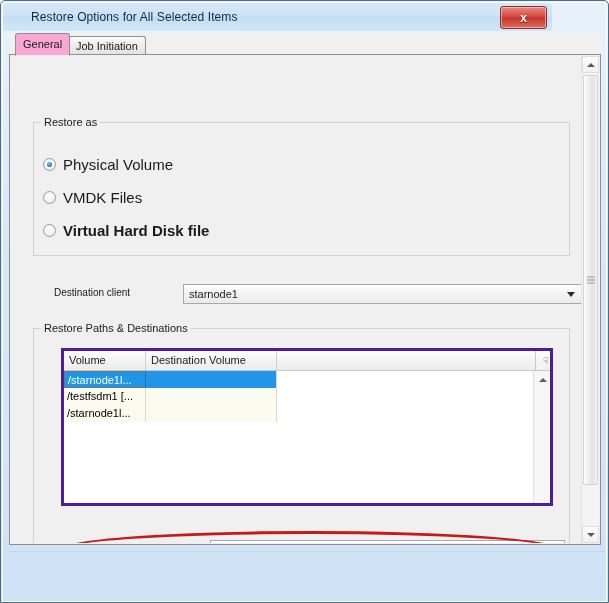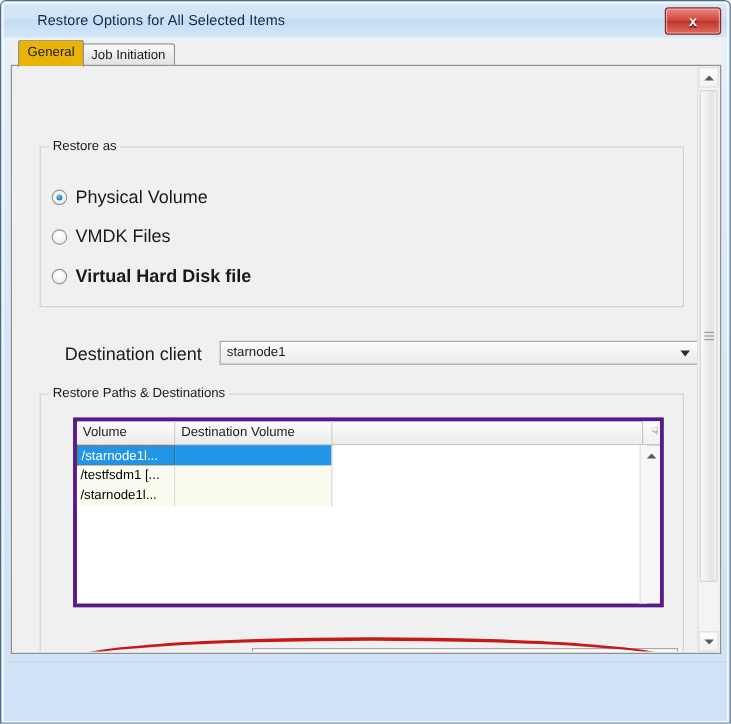--- a/index.html
+++ b/index.html
@@ -35,21 +35,21 @@
     box-sizing: border-box;
     border: 1px solid #ffffff;
     border-radius: 4px 4px 0 0;
     pointer-events: none;
   }
 
   
   .titlebar {
     position: absolute;
     left: 2px; top: 2px;
-    width: 603px; height: 28px;
+    width: 549px; height: 28px;
     background: linear-gradient(to bottom, #d6e8f8 0%, #cde3f6 45%, #c4ddf3 50%, #d2e6f8 100%);
     border-radius: 3px 3px 0 0;
     text-align: right;
   }
   .title-text {
     position: absolute;
     left: 28px; top: 7px;
     font-size: 12px;
     color: #0b2a4a;
     letter-spacing: 0.1px;
@@ -105,21 +105,21 @@
     padding: 0 7px;
     line-height: 18px;
     color: #1a1a1a;
     cursor: pointer;
     white-space: nowrap;
   }
   .tab.selected {
     top: 0;
     height: 23px;
     line-height: 21px;
-    background: #eab308;
+    background: #f9a8d4;
     border-bottom: 1px solid #f0f0f0;
     z-index: 4;
   }
   #tab-general { left: 6px; }
   #tab-jobinit { left: 59px; }
 
   
   .tabpanel {
     position: absolute;
     left: 0; top: 21px;
@@ -251,21 +251,21 @@
     color: #1a1a1a;
     white-space: nowrap;
   }
   #radio-physical { top: 100px; }
   #radio-vmdk { top: 133px; }
   #radio-vhd { top: 166px; font-weight: bold; }
 
   
   .field-label {
     position: absolute;
-    font-size: 15px;
+    font-size: 10px;
     color: #1a1a1a;
     white-space: nowrap;
     text-align: center;
   }
   #lbl-dest-client { left: 43px; top: 231px; }
 
   .combo {
     position: absolute;
     box-sizing: border-box;
     border: 1px solid #a8a8a8;

